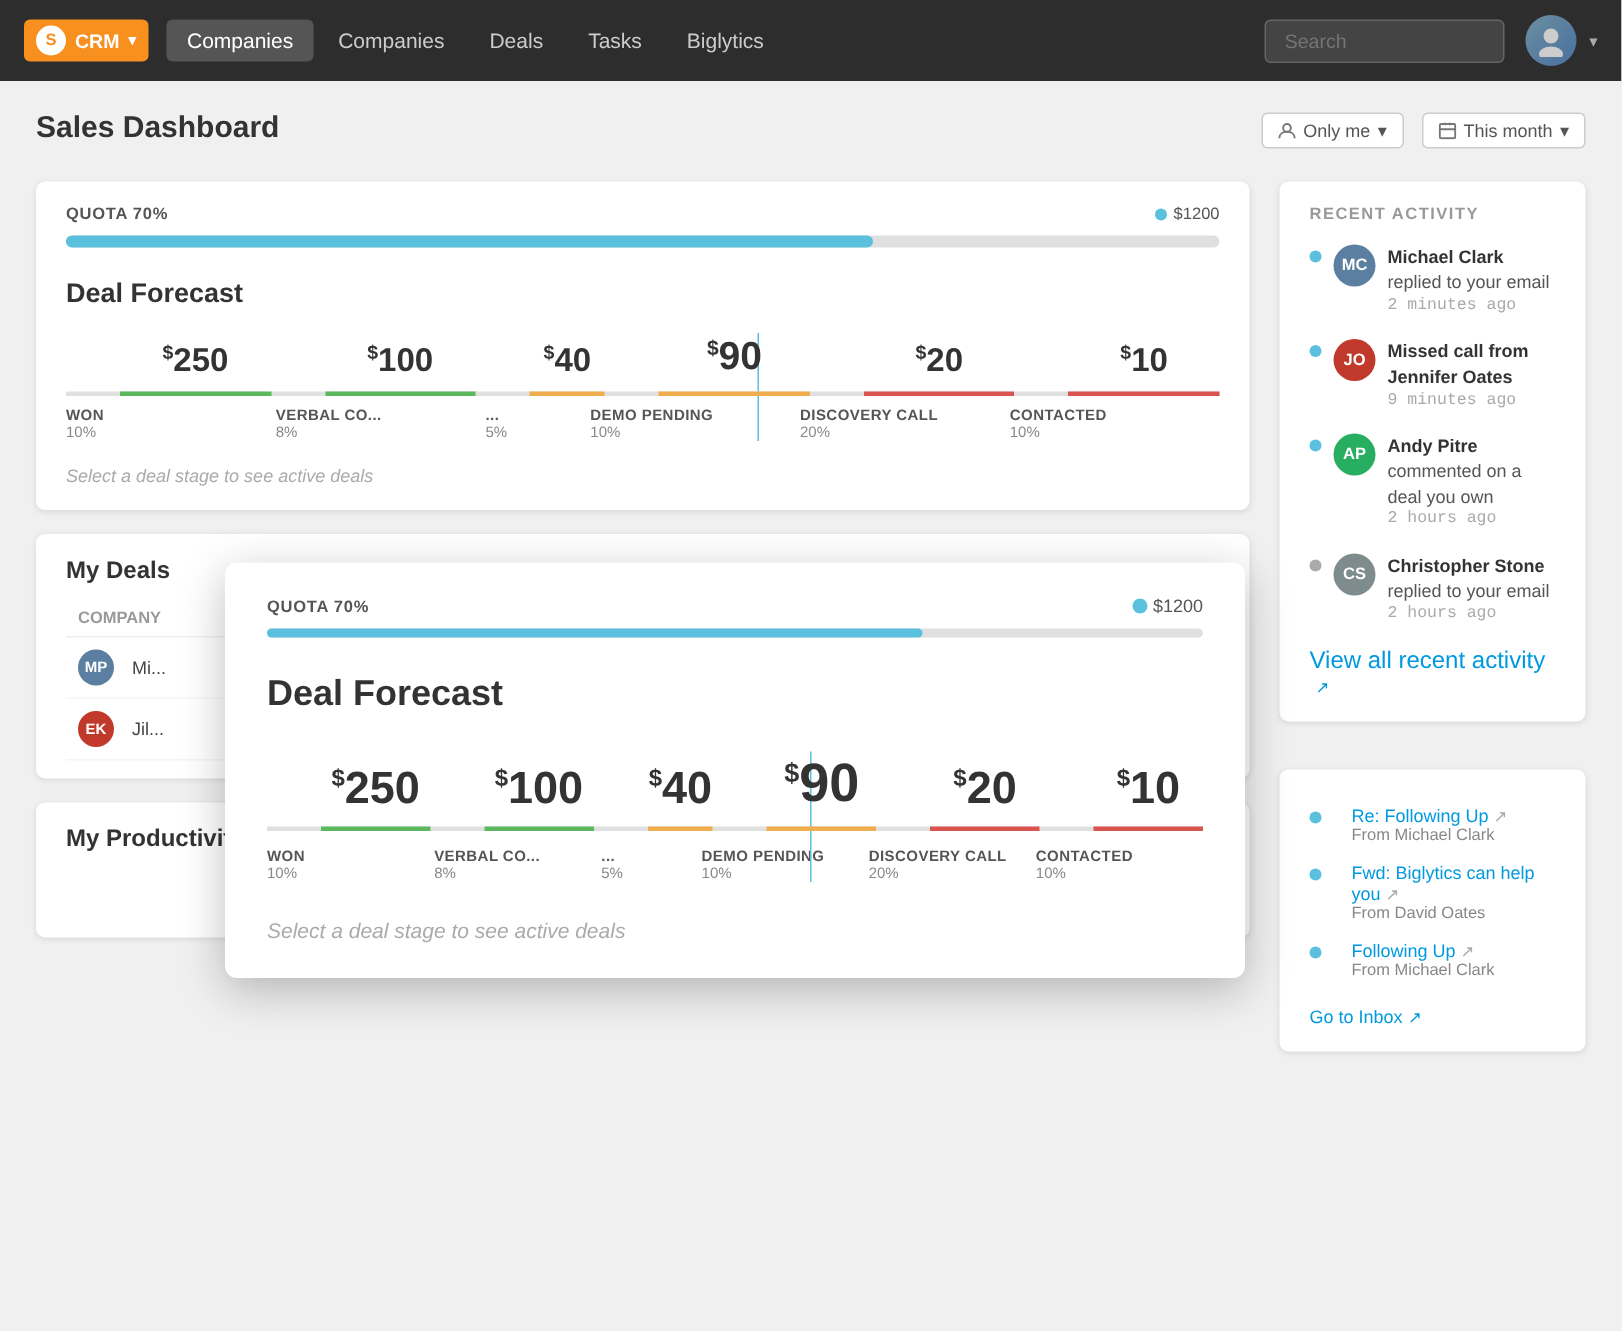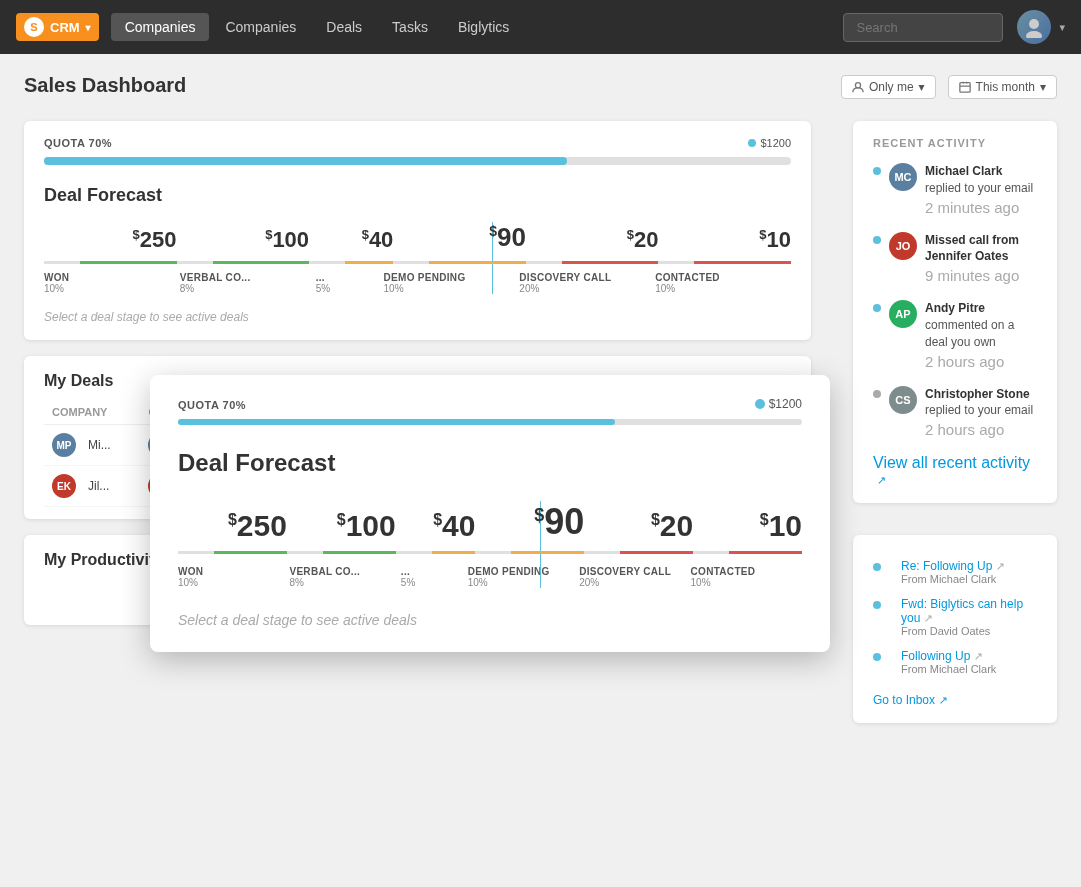--- a/index.html
+++ b/index.html
@@ -106,21 +106,21 @@
       margin-bottom: 16px;
       padding: 16px 20px;
     }
 
     
     .section-row {
       display: flex;
       gap: 20px;
     }
     .section-main { flex: 1; }
-    .section-side { width: 204px; margin-left: 22px; }
+    .section-side { width: 204px; }
 
     .quota-label {
       font-size: 11px;
       color: #888;
       font-weight: bold;
       letter-spacing: 0.5px;
       margin-bottom: 8px;
     }
     .quota-label span { color: #555; }
 
@@ -149,21 +149,21 @@
       align-items: flex-end;
       gap: 0;
       margin-bottom: 8px;
       border-bottom: 3px solid #e0e0e0;
       position: relative;
     }
     .deal-stage {
       flex: 1;
       display: flex;
       flex-direction: column;
-      align-items: flex-end;
+      align-items: center;
       padding-bottom: 8px;
       position: relative;
       margin-left: 36px;
     }
     .deal-amount {
       font-size: 22px;
       font-weight: bold;
       color: #333;
     }
     .deal-amount sup {
@@ -242,21 +242,21 @@
       width: 28px; height: 28px;
       border-radius: 50%;
       flex-shrink: 0;
       overflow: hidden;
       display: flex; align-items: center; justify-content: center;
       font-size: 11px; font-weight: bold; color: #fff;
     }
     .activity-text { font-size: 12px; line-height: 1.4; }
     .activity-name { font-weight: bold; color: #333; }
     .activity-desc { color: #555; }
-    .activity-time { font-size: 15px; color: #aaa; }
+    .activity-time { font-size: 11px; color: #aaa; font-family: Liberation Mono, monospace; }
     .view-all-link { font-size: 16px; color: #0099e0; cursor: pointer; text-decoration: none; }
 
     
     .expanded-card {
       position: absolute;
       top: 375px;
       left: 150px;
       width: 680px;
       background: #fff;
       border-radius: 8px;

